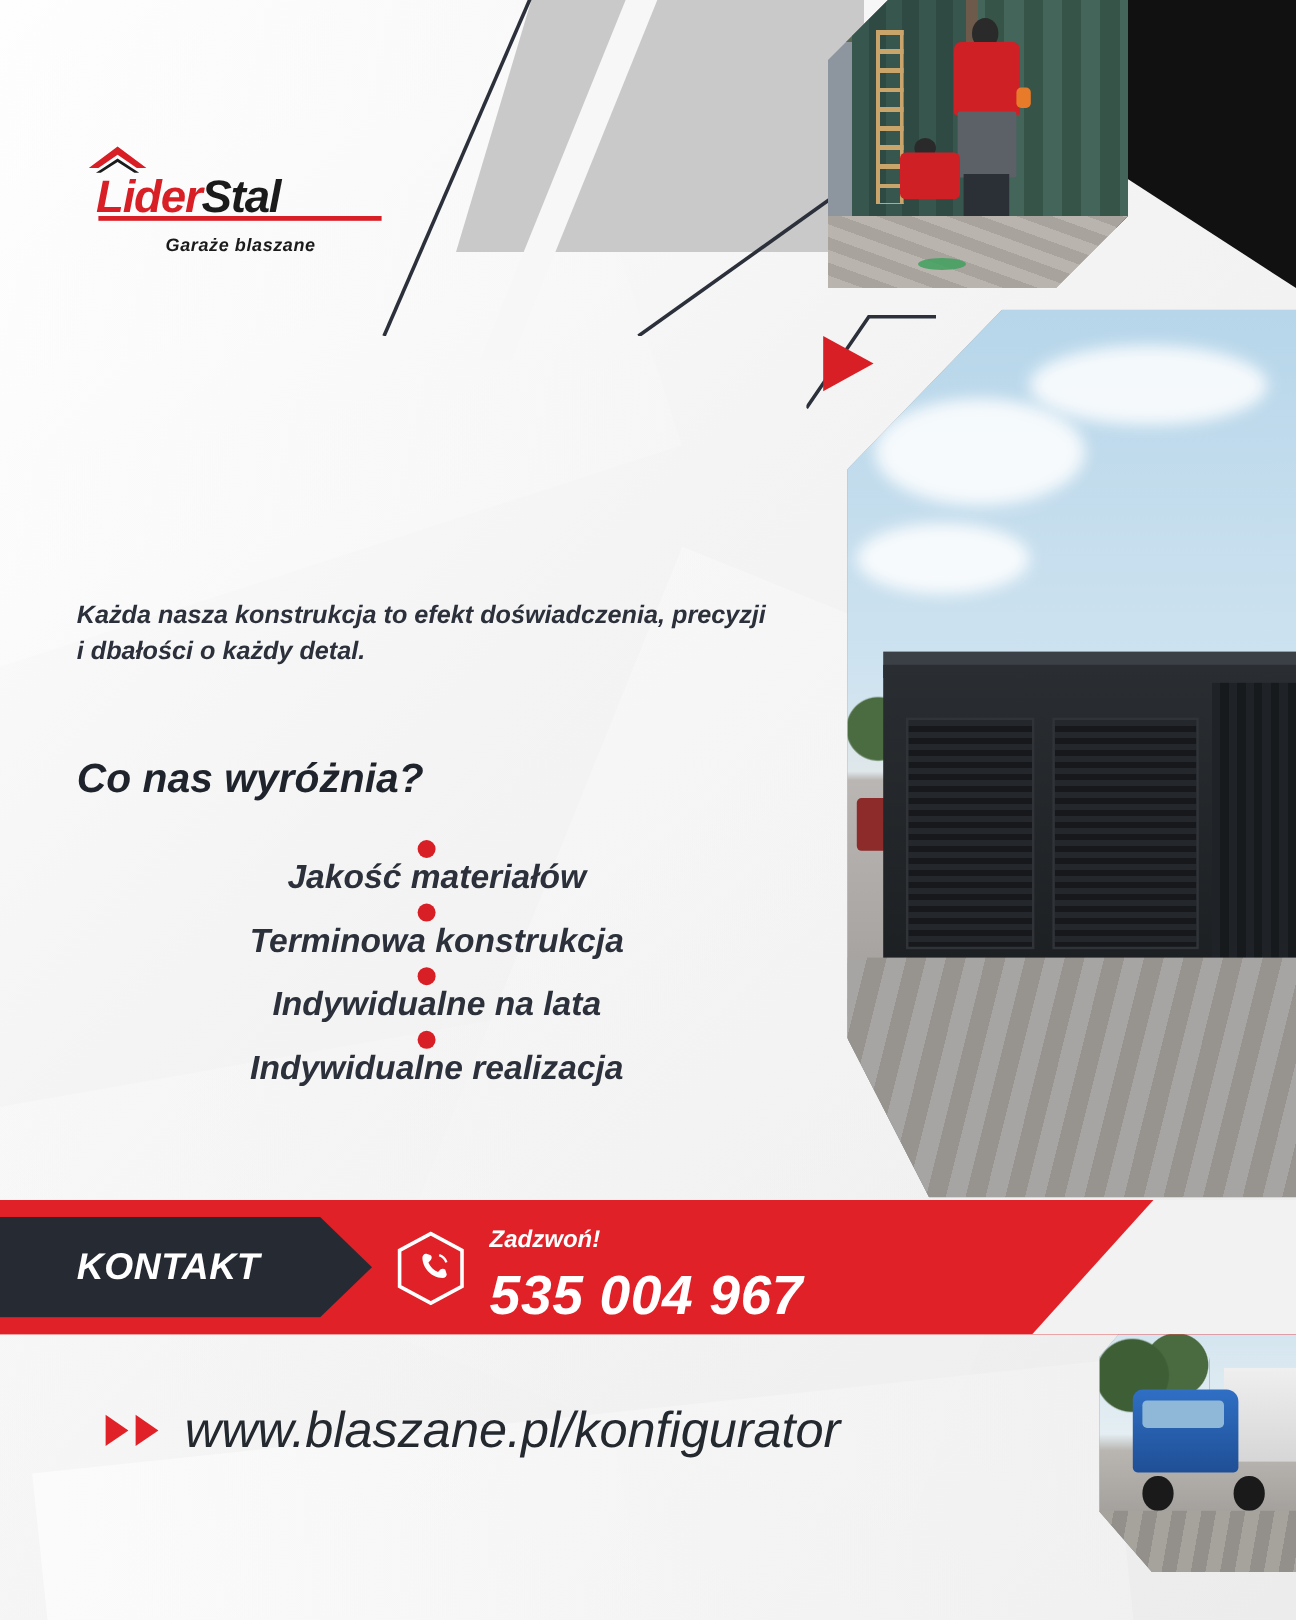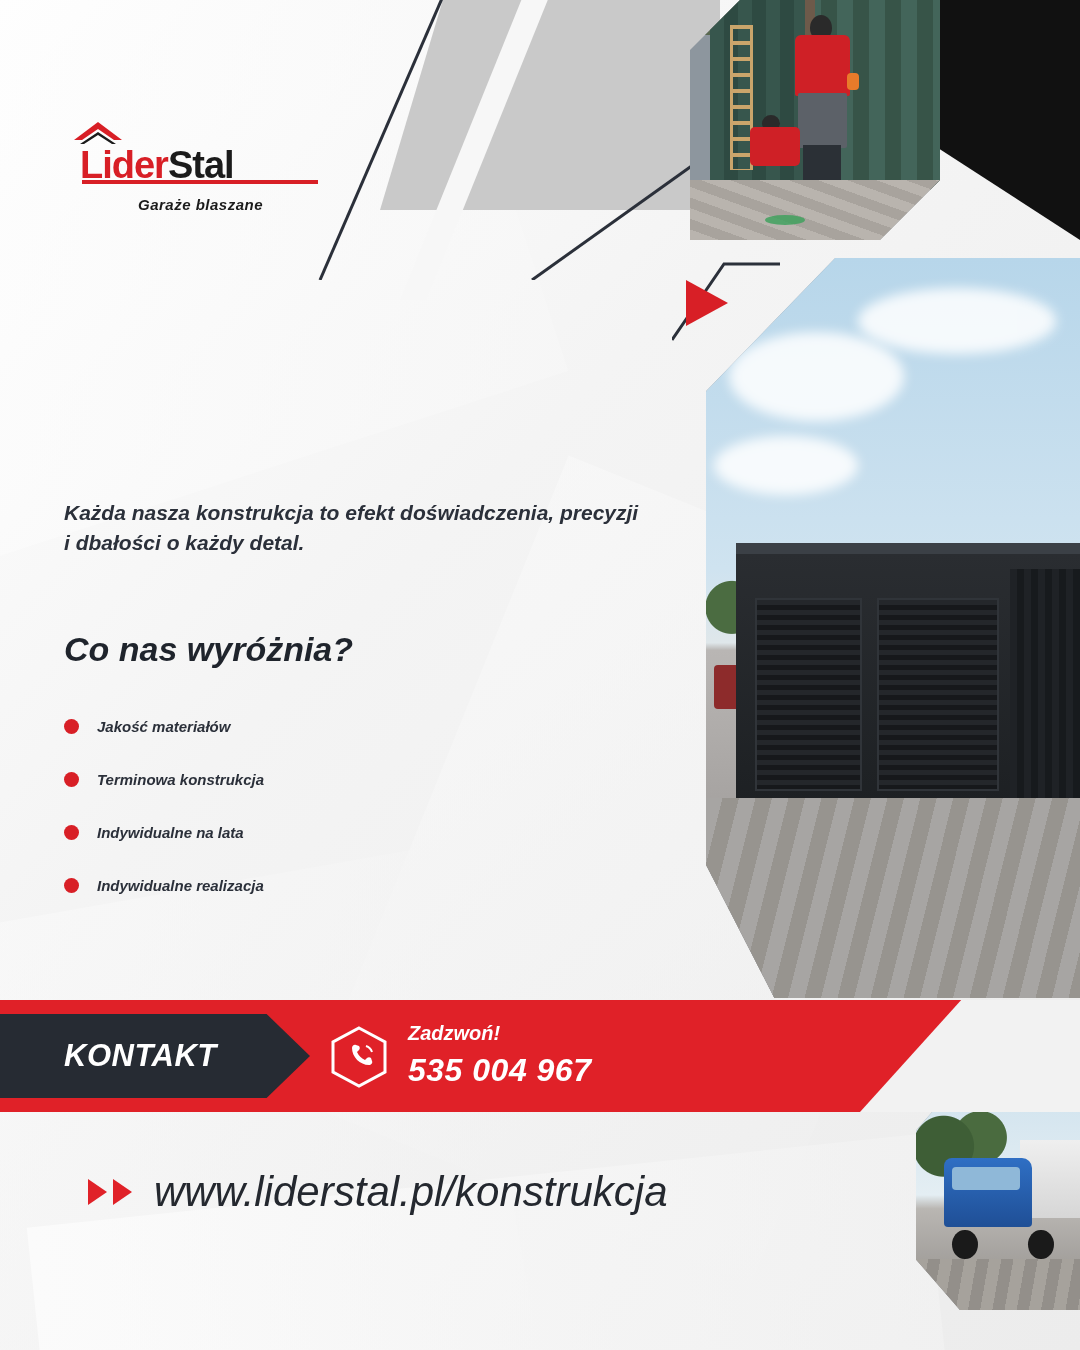--- a/index.html
+++ b/index.html
@@ -82,21 +82,21 @@
   
   .logo {
     position: absolute; left: 72px; top: 118px;
     width: 260px; height: 90px;
   }
   .logo-mark {
     position: absolute; left: 0; top: 2px; width: 52px; height: 34px;
   }
   .logo-text {
     position: absolute; left: 8px; top: 26px;
-    font-size: 38px; font-weight: 700; 
+    font-size: 38px; font-weight: 700; font-style: italic;
     letter-spacing: -1px; color: #1b1b1b; text-align: right;
   }
   .logo-text .red { color: #d81f26; }
   .logo-sub {
     position: absolute; left: 66px; top: 66px;
     font-size: 15px; font-weight: 700; font-style: italic;
     color: #1b1b1b; letter-spacing: .5px; margin-top: 12px;
   }
   .logo-underline {
     position: absolute; left: 10px; top: 62px;
@@ -133,22 +133,23 @@
   }
 
   .bullets {
     position: absolute; left: 64px; top: 700px;
     width: 600px;
     list-style: none;
   }
   .bullets li {
     display: flex; align-items: center;
     height: 53px;
-    font-size: 15px; font-style: italic; font-weight: 600;
+    font-size: 28px; font-style: italic; font-weight: 600;
     color: #2b303a;
+    flex-direction: column;
   }
   .dot {
     width: 15px; height: 15px; border-radius: 50%;
     background: #d81f26; margin-right: 18px; flex: none;
   }
 
   
   .play-arrow {
     position: absolute; left: 686px; top: 280px;
     width: 0; height: 0;
@@ -288,21 +289,21 @@
   }
   .phone-hex {
     position: absolute; left: 330px; top: 1026px; width: 58px; height: 62px;
   }
   .call-label {
     position: absolute; left: 408px; top: 1022px;
     color: #ffffff; font-size: 20px; font-weight: 700; font-style: italic;
   }
   .call-number {
     position: absolute; left: 408px; top: 1052px;
-    color: #ffffff; font-size: 32px; font-weight: 700; font-style: italic;
+    color: #ffffff; font-size: 46px; font-weight: 700; font-style: italic;
     letter-spacing: .5px;
   }
 
   
   .url-row {
     position: absolute; left: 88px; top: 1168px;
     display: flex; align-items: center;
   }
   .url-arrows { display: flex; gap: 6px; margin-right: 22px; }
   .ua {
@@ -449,16 +450,16 @@
     </svg>
   </div>
   <div class="call-label">Zadzwoń!</div>
   <div class="call-number">535 004 967</div>
 
   <div class="url-row">
     <span class="url-arrows">
       <span class="ua"></span>
         <span class="ua"></span>
     </span>
-    <span class="url-text">www.liderstal.pl/konstrukcja</span>
+    <span class="url-text">www.blaszane.pl/konfigurator</span>
   </div>
 
 </div>
 
 </body></html>

